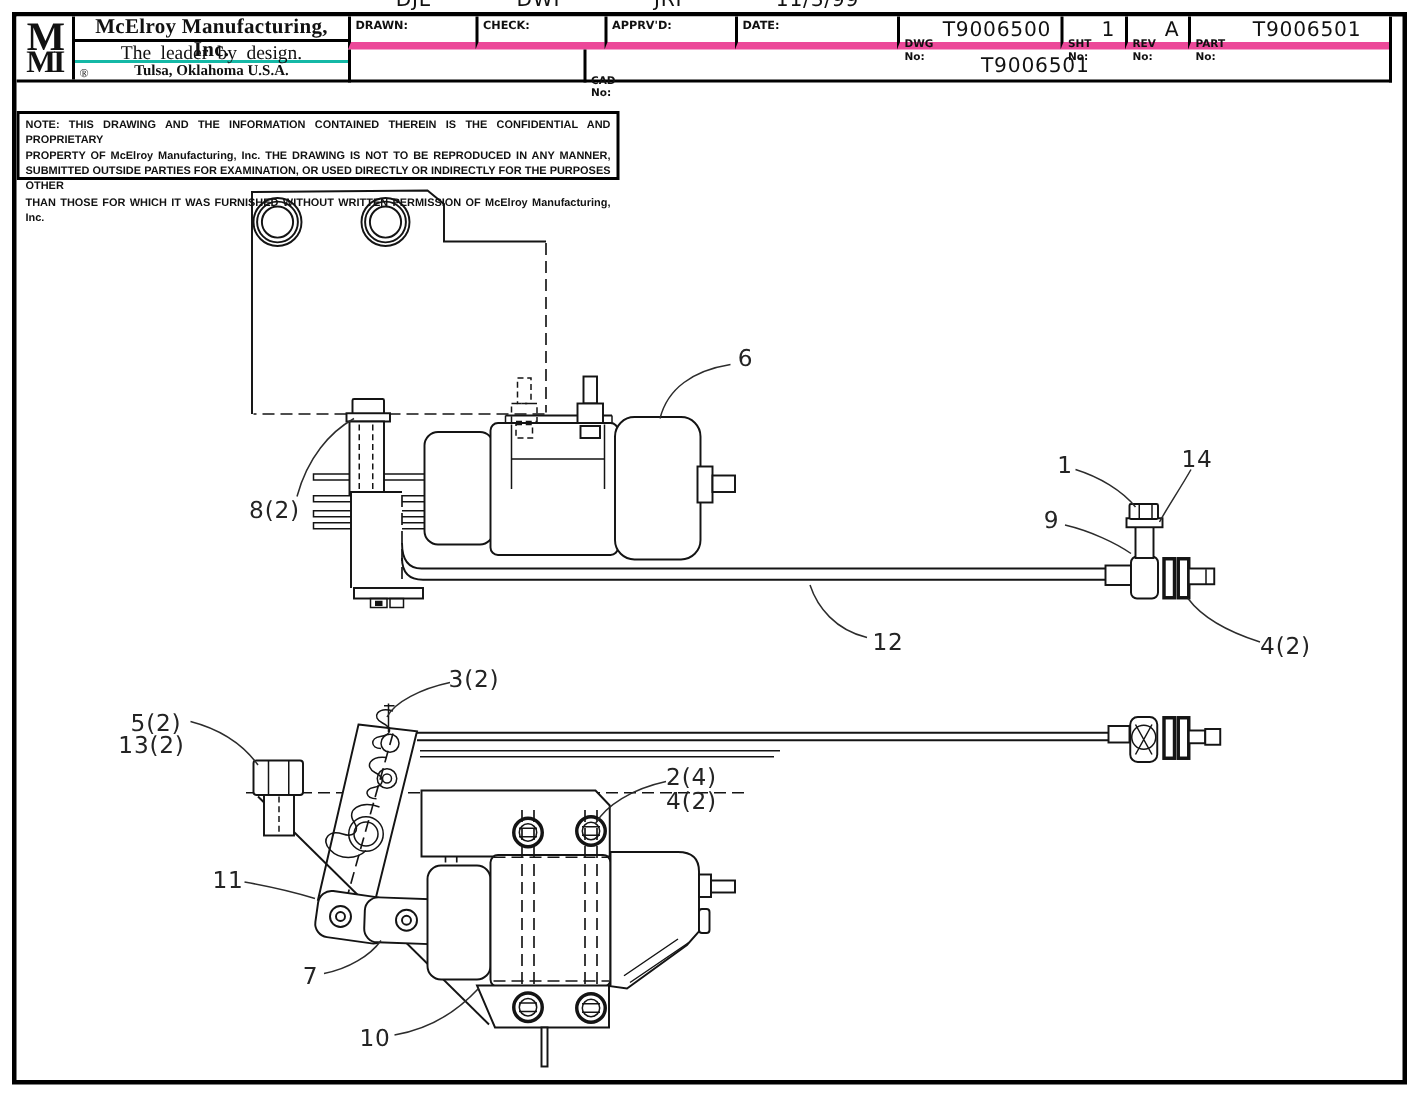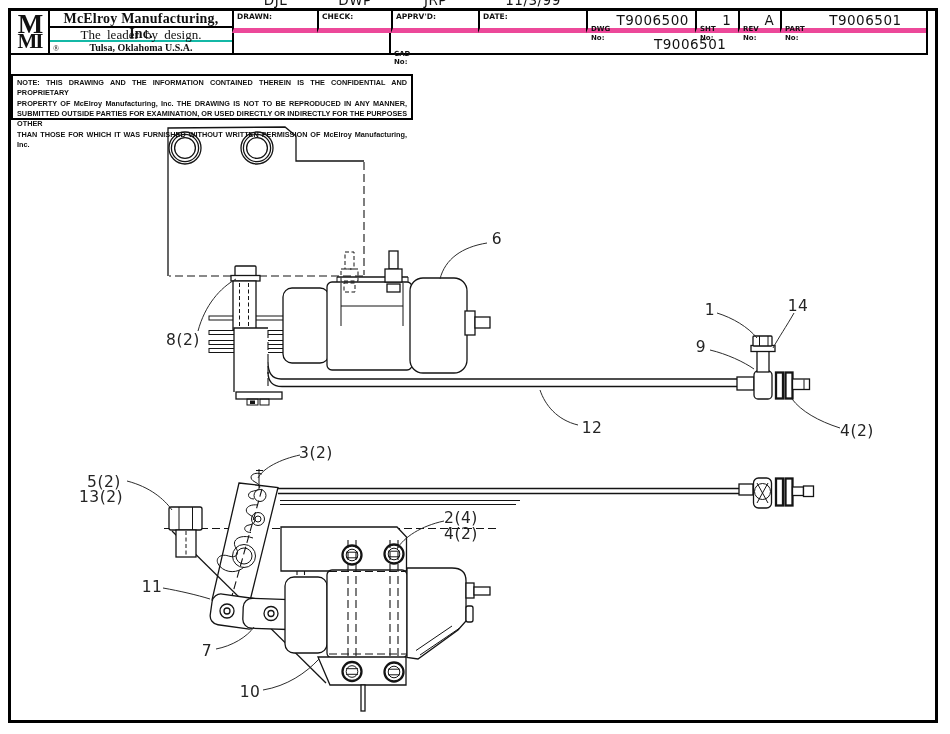--- a/index.html
+++ b/index.html
@@ -44,21 +44,21 @@
   .co-reg  { position:absolute; left:3px; top:1px; font-size:8px; font-weight:normal; }
   .tb-right { flex:1; display:flex; flex-direction:column; }
   .tb-row { display:flex; height:22px; }
   .fcell { display:flex; align-items:flex-end; justify-content:center; }
   .fcell .lbl { position:absolute; left:3px; top:1px; font-size:7.5px; font-weight:bold;
                 letter-spacing:0; }
   .fcell .val { font-size:13.5px; line-height:1; padding-bottom:21px; letter-spacing:0.5px; }
   .ncell { display:flex; align-items:center; }
   .ncell .lbl2 { font-size:7px; font-weight:bold; line-height:1.15; padding-left:3px;margin-top:28px; }
   .ncell .val { flex:1; text-align:center; font-size:13.5px; letter-spacing:0.5px; }
-  .w-drawn{width:85px}.w-check{width:74px}.w-apprvd{width:87px}.w-date{width:108px}
+  .w-drawn{width:85px}.w-check{width:86px}.w-apprvd{width:87px}.w-date{width:108px}
   .w-dwg{width:109px}.w-sht{width:43px}.w-rev{width:42px}.w-part{flex:1}
   .row1 .cell { border-bottom:5px solid #ec4899; }
   .row2 .cell { border-bottom:none; }
   .title-cell { width:403px; display:flex; align-items:center; padding-left:10px;
                 font-size:15px; letter-spacing:0.5px; word-spacing:4px; white-space:nowrap; }
   .blank-cell { width:157px; }
   .cad-cell { flex:1;gap:44px; }
 
   
   .notebox { position:absolute; left:11px; top:57px; width:402px; height:46px; z-index:3;

